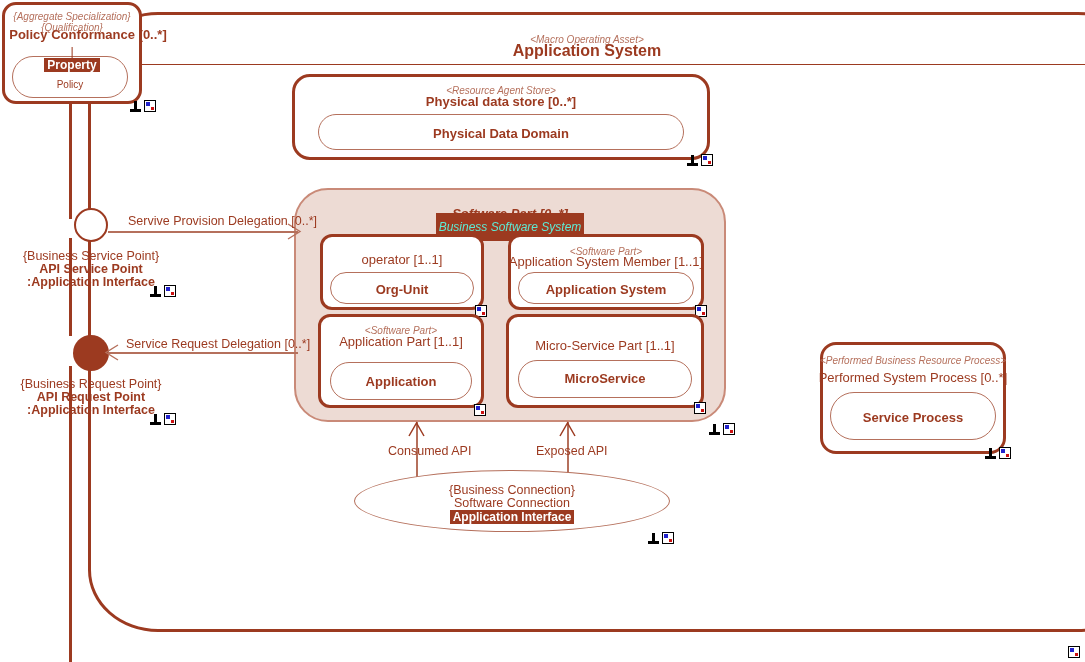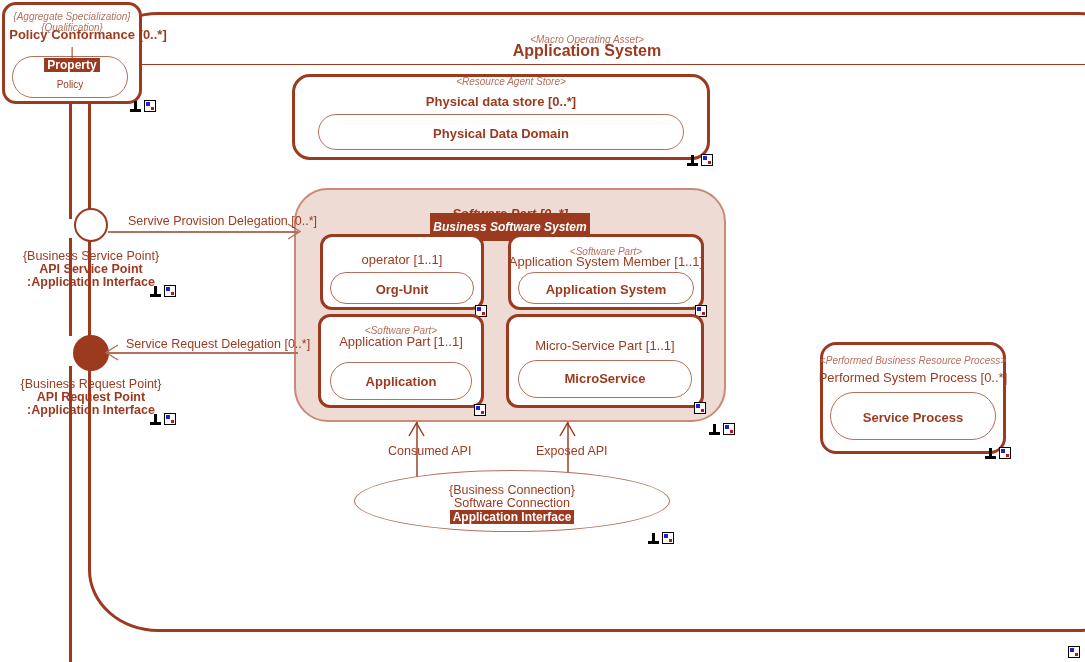--- a/index.html
+++ b/index.html
@@ -13,21 +13,21 @@
   }
   #canvas { position:absolute; left:0; top:0; width:1085px; height:662px; }
 
   .lbl { position:absolute; white-space:nowrap; line-height:1.12; }
   .stereo { font-style:italic; font-size:10px; color:#b5705c; }
   .name  { font-size:13px; font-weight:bold; color:#9c3a20; }
   .nameit{ font-size:13px; font-weight:bold; font-style:italic; color:#9c3a20; }
   .inner-name { font-size:13px; font-weight:bold; color:#9c3a20; }
   .plain { font-size:12.5px; color:#9c3a20; }
   .hl { background:#9c3a20; color:#ffffff; padding:0 3px; font-weight:bold; }
-  .hl-it { background:#9c3a20; color:#ffffff; padding:7px 3px; font-weight:bold; font-style:italic; }
+  .hl-it { background:#9c3a20; color:#5eead4; padding:7px 3px; font-weight:normal; font-style:italic; }
 
   .ctr { text-align:center; }
 
   
   .box { position:absolute; }
   .outer {
     border:3px solid #9c3a20;
     background:#ffffff;
   }
   .inner {
@@ -178,21 +178,21 @@
     <span class="inner-name" style="font-weight:normal; font-size:10px;">Policy</span>
   </div>
   <div class="marker with-anchor" style="left:130px; top:100px;">
     <span class="anc"></span>
       <span class="sq"></span>
   </div>
 
   <div class="box outer" id="pds-box" style="border-radius:18px;"></div>
   <div class="box inner" id="pds-inner"></div>
 
-  <div class="lbl ctr" style="left:292px; top:71px; width:418px;margin-left:10px;">
+  <div class="lbl ctr" style="left:292px; top:80px; width:418px;">
     <span class="stereo">&lt;Resource Agent Store&gt;</span>
   </div>
   <div class="lbl ctr" style="left:292px; top:92px; width:418px;">
     <span class="name">Physical data store [0..*]</span>
   </div>
   <div class="lbl ctr" style="left:318px; top:124px; width:366px;">
     <span class="inner-name">Physical Data Domain</span>
   </div>
   <div class="marker with-anchor" style="left:687px; top:154px;">
     <span class="anc"></span>

